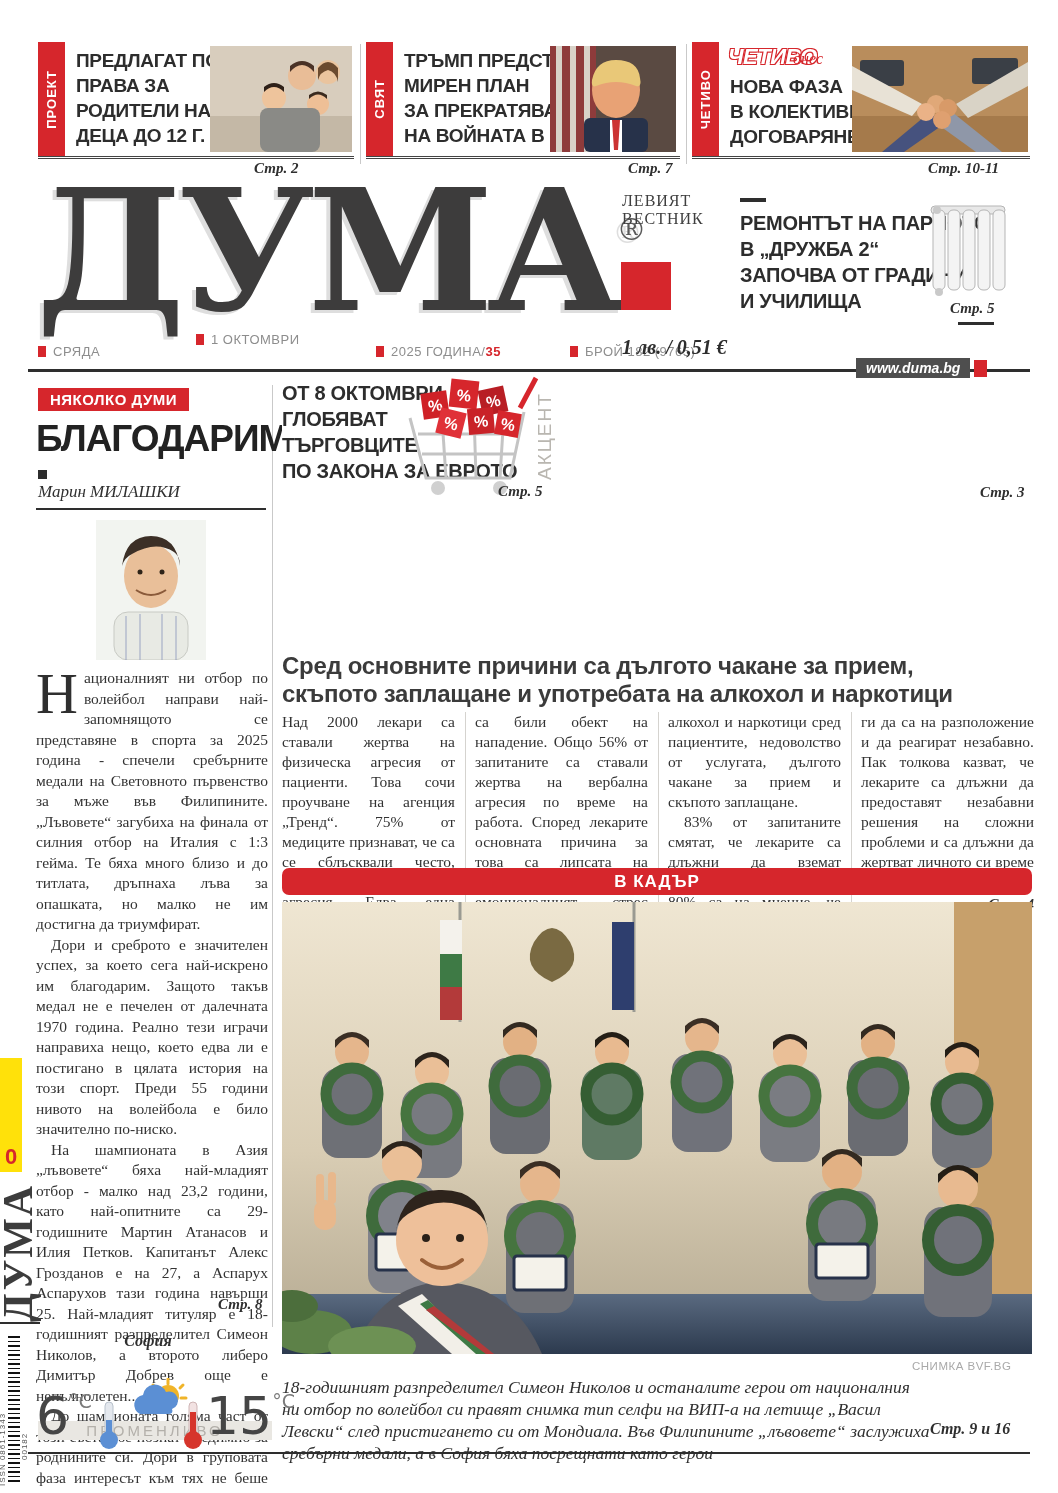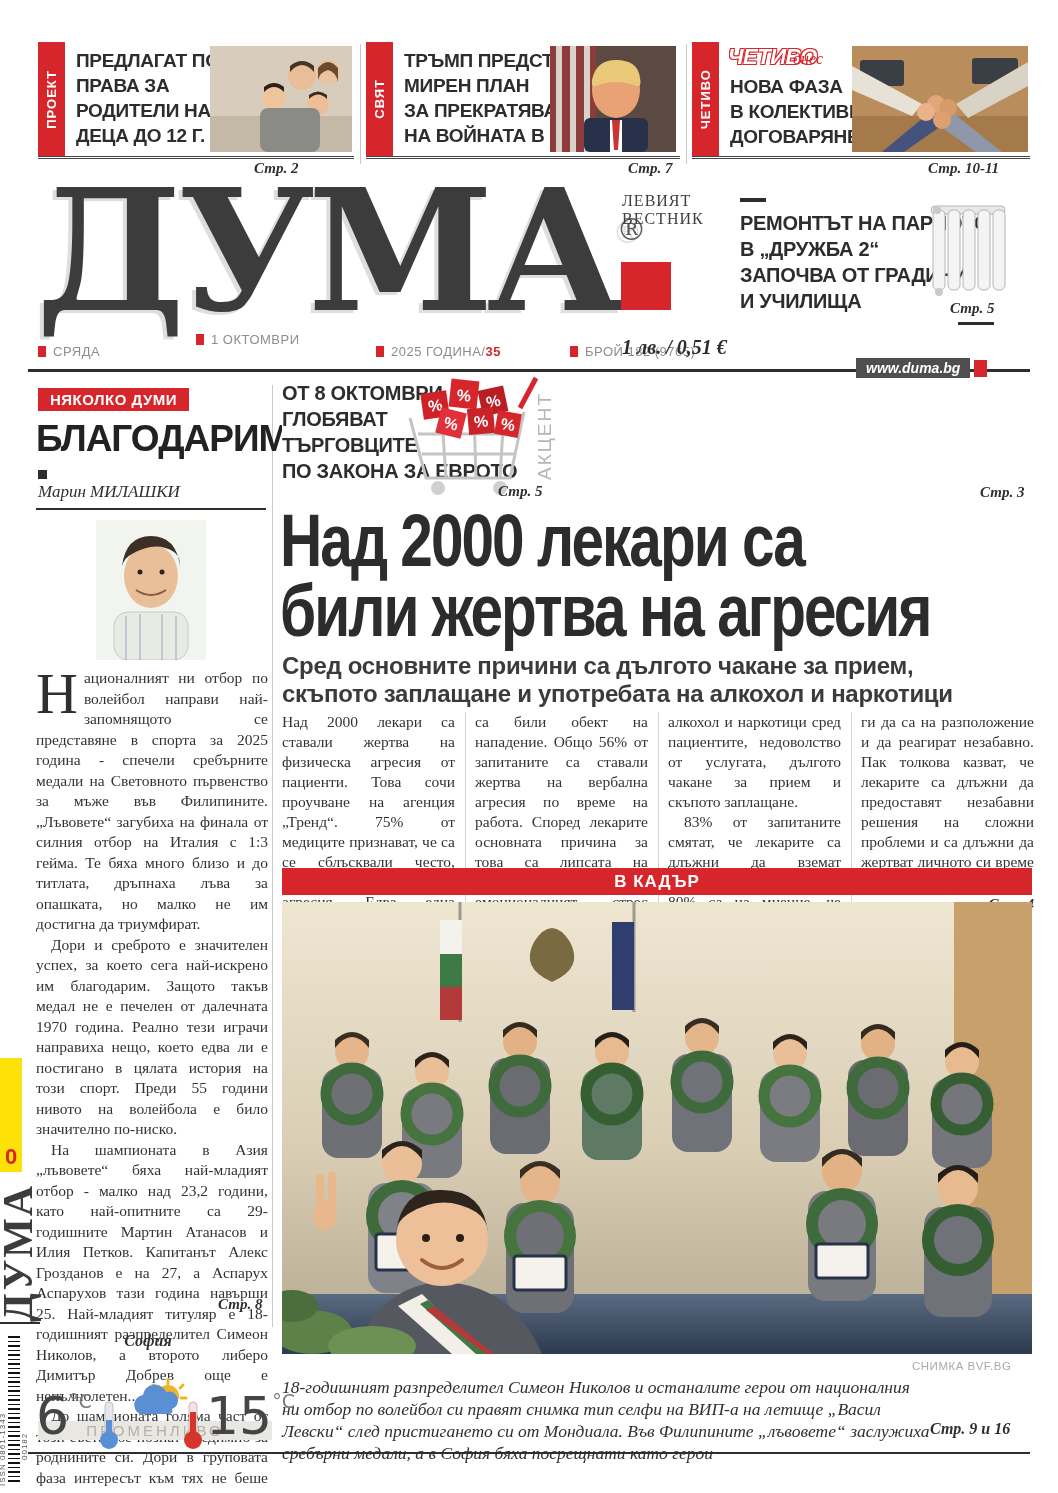--- a/index.html
+++ b/index.html
@@ -286,24 +286,20 @@
         <text x="82" y="59" transform="rotate(-5 89 53)">%</text>
       <rect x="104" y="44" width="24" height="24" fill="#d6262c" transform="rotate(10 116 56)"></rect>
         <text x="109" y="62" transform="rotate(10 116 56)">%</text>
     </g>
   </svg>
   <div class="abs pageref" style="left:498px;top:483px;">Стр. 5</div>
 
   <div class="abs rot-label" style="left:534px;top:394px;height:86px;">АКЦЕНТ</div>
   <div class="abs pageref" style="left:980px;top:484px;">Стр. 3</div>
 
-  <div class="abs" style="left:280px;top:506px;width:756px;">
-    <div class="headline">Над 2000 лекари са</div>
-    <div class="headline">били жертва на агресия</div>
-  </div>
   <div class="abs subtitle" style="left:282px;top:652px;width:750px;">Сред основните причини са дългото чакане за прием,
 скъпото заплащане и употребата на алкохол и наркотици</div>
 
   <div class="abs cols" style="left:282px;top:712px;width:752px;">
     <div class="col">
       <p>Над 2000 лекари са ставали жертва на физическа агресия от пациенти. Това сочи проучване на агенция „Тренд“. 75% от медиците признават, че са се сблъсквали често, понякога или рядко с агресия. Едва една четвърт казват, че никога на</p>
         <p class="ind"></p>
     </div>
     <div class="col">
       <p>са били обект на нападение. Общо 56% от запитаните са ставали жертва на вербална агресия по време на работа. Според лекарите основната причина за това са липсата на уважение към тях, емоционалният стрес сред пациентите, употребата на</p>
@@ -312,21 +308,21 @@
     <div class="col">
       <p>алкохол и наркотици сред пациентите, недоволство от услугата, дългото чакане за прием и скъпото заплащане.</p>
         <p class="ind">83% от запитаните смятат, че лекарите са длъжни да вземат безпогрешни решения, а 80% са на мнение, че медиците трябва вина-</p>
     </div>
     <div class="col">
       <p>ги да са на разположение и да реагират незабавно. Пак толкова казват, че лекарите са длъжни да предоставят незабавни решения на сложни проблеми и са длъжни да жертват личното си време за грижата на пациента.</p>
       <p style="text-align:right;font-weight:700;font-style:italic;margin-top:2px;">Стр. 4</p>
     </div>
   </div>
 
-  <div class="abs kadar-bar" style="left:282px;top:868px;width:750px;height:27px;">В КАДЪР</div>
+  <div class="abs kadar-bar" style="left:282px;top:868px;width:750px;height:27px;border-radius:7px;">В КАДЪР</div>
 
   <svg class="abs" style="left:282px;top:902px;" width="750" height="452">
     <defs>
       <linearGradient id="wall" x1="0" y1="0" x2="0" y2="1">
         <stop offset="0" stop-color="#efe6d2"></stop>
           <stop offset="0.55" stop-color="#d9cdb4"></stop>
           <stop offset="1" stop-color="#b2a78f"></stop>
       </linearGradient>
       <linearGradient id="floor" x1="0" y1="0" x2="0" y2="1">
         <stop offset="0" stop-color="#5a6a80"></stop>

